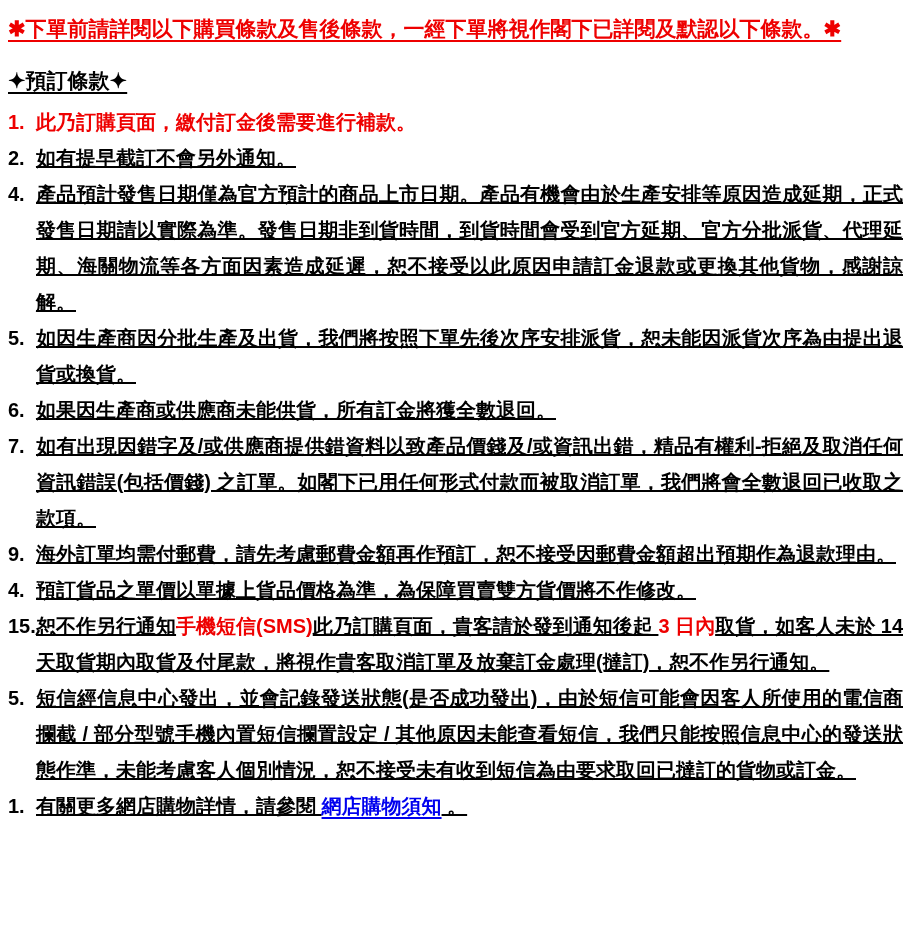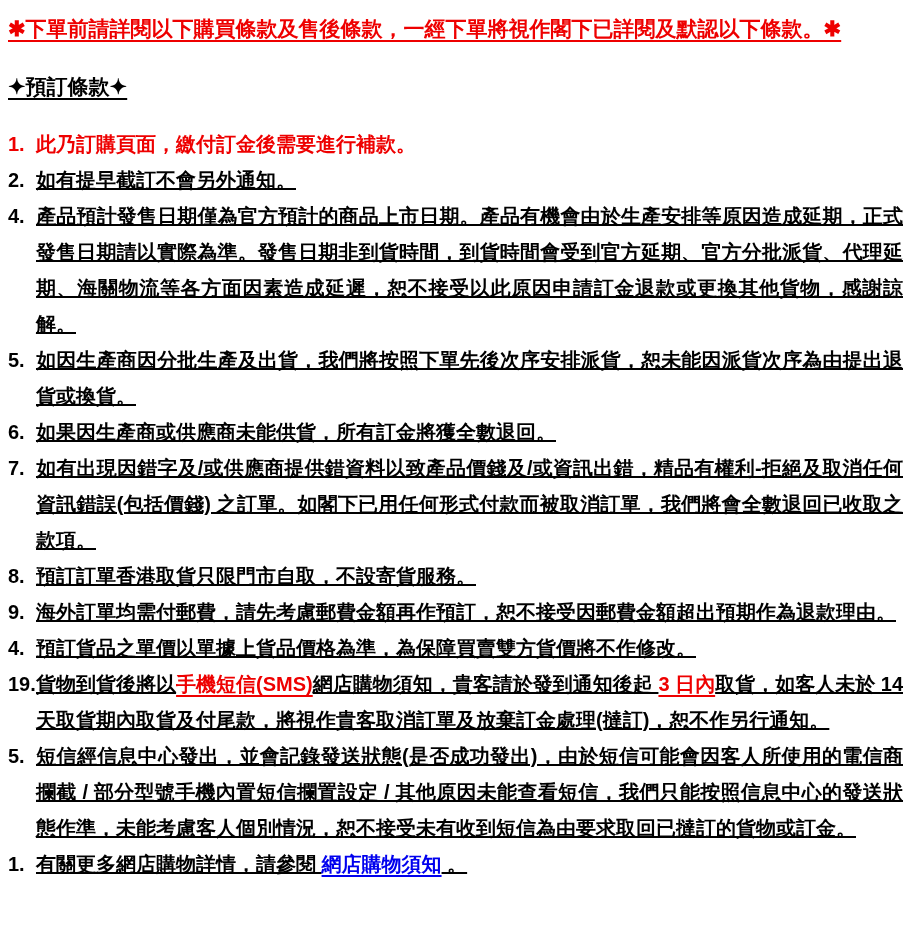--- a/index.html
+++ b/index.html
@@ -14,52 +14,51 @@
     color:var(--ink);
     box-sizing:border-box;
   }
   .doc{padding:14px 10px 0 8px;}
   .notice{
     color:var(--red);
     font-size:21px;
     line-height:30px;
     text-decoration:underline;
     text-underline-offset:4px;
-    margin-bottom:28px;
+    margin-bottom:22px;
     white-space:nowrap;
   }
   .section-title{
     display:inline-block;
     color:var(--ink);
     font-size:21px;
     line-height:30px;
     text-decoration:underline;
     text-underline-offset:4px;
   }
-  .title-row{margin-bottom:24px;}
+  .title-row{margin-bottom:8px;}
   .terms{margin:0;padding:0;}
   .item{
     font-size:20px;
     line-height:36px;
     text-align:justify;
     padding-left:28px;
     text-indent:-28px;
     color:var(--ink);
   }
   .item .num{
     display:inline-block;
     min-width:28px;
     text-indent:0;
   }
   .item.red, .item.red .num{color:var(--red);}
   .seg{color:inherit;text-decoration:underline;}
   .seg-red{color:var(--red);}
   .seg-red-underline{
     color:var(--red);
-    text-decoration:underline;
     text-underline-offset:4px;
   }
   a.seg-link{
     color:var(--link);
     text-decoration:underline;
     text-underline-offset:4px;
     cursor:pointer;
   }
 </style>
 </head>
@@ -72,20 +71,19 @@
     <span class="section-title">✦預訂條款✦</span>
   </div>
 
   <div class="terms">
       <div class="item red"><span class="num">1.</span><span class="seg-red">此乃訂購頁面，繳付訂金後需要進行補款。</span></div>
       <div class="item"><span class="num">2.</span><span class="seg">如有提早截訂不會另外通知。</span></div>
       <div class="item"><span class="num">4.</span><span class="seg">產品預計發售日期僅為官方預計的商品上市日期。產品有機會由於生產安排等原因造成延期，正式發售日期請以實際為準。發售日期非到貨時間，到貨時間會受到官方延期、官方分批派貨、代理延期、海關物流等各方面因素造成延遲，恕不接受以此原因申請訂金退款或更換其他貨物，感謝諒解。</span></div>
       <div class="item"><span class="num">5.</span><span class="seg">如因生產商因分批生產及出貨，我們將按照下單先後次序安排派貨，恕未能因派貨次序為由提出退貨或換貨。</span></div>
       <div class="item"><span class="num">6.</span><span class="seg">如果因生產商或供應商未能供貨，所有訂金將獲全數退回。</span></div>
       <div class="item"><span class="num">7.</span><span class="seg">如有出現因錯字及/或供應商提供錯資料以致產品價錢及/或資訊出錯，精品有權利-拒絕及取消任何資訊錯誤(包括價錢) 之訂單。如閣下已用任何形式付款而被取消訂單，我們將會全數退回已收取之款項。</span></div>
-      <div class="item"><span class="num">8.</span><span class="seg">預訂訂單香港取貨只限門市自取，不設寄貨服務。</span></div>
       <div class="item"><span class="num">9.</span><span class="seg">海外訂單均需付郵費，請先考慮郵費金額再作預訂，恕不接受因郵費金額超出預期作為退款理由。</span></div>
       <div class="item"><span class="num">4.</span><span class="seg">預訂貨品之單價以單據上貨品價格為準，為保障買賣雙方貨價將不作修改。</span></div>
-      <div class="item"><span class="num">19.</span><span class="seg">貨物到貨後將以</span><span class="seg-red-underline">手機短信(SMS)</span><span class="seg">網店購物須知，貴客請於發到通知後起 </span><span class="seg-red-underline">3 日內</span><span class="seg">取貨，如客人未於 14 天取貨期內取貨及付尾款，將視作貴客取消訂單及放棄訂金處理(撻訂)，恕不作另行通知。</span></div>
+      <div class="item"><span class="num">15.</span><span class="seg">恕不作另行通知</span><span class="seg-red-underline">手機短信(SMS)</span><span class="seg">此乃訂購頁面，貴客請於發到通知後起 </span><span class="seg-red-underline">3 日內</span><span class="seg">取貨，如客人未於 14 天取貨期內取貨及付尾款，將視作貴客取消訂單及放棄訂金處理(撻訂)，恕不作另行通知。</span></div>
       <div class="item"><span class="num">5.</span><span class="seg">短信經信息中心發出，並會記錄發送狀態(是否成功發出)，由於短信可能會因客人所使用的電信商攔截 / 部分型號手機內置短信攔置設定 / 其他原因未能查看短信，我們只能按照信息中心的發送狀態作準，未能考慮客人個別情況，恕不接受未有收到短信為由要求取回已撻訂的貨物或訂金。</span></div>
       <div class="item"><span class="num">1.</span><span class="seg">有關更多網店購物詳情，請參閱 </span><a class="seg-link" href="#">網店購物須知</a><span class="seg"> 。</span></div>
     </div>
 </div>
 
 </body></html>

